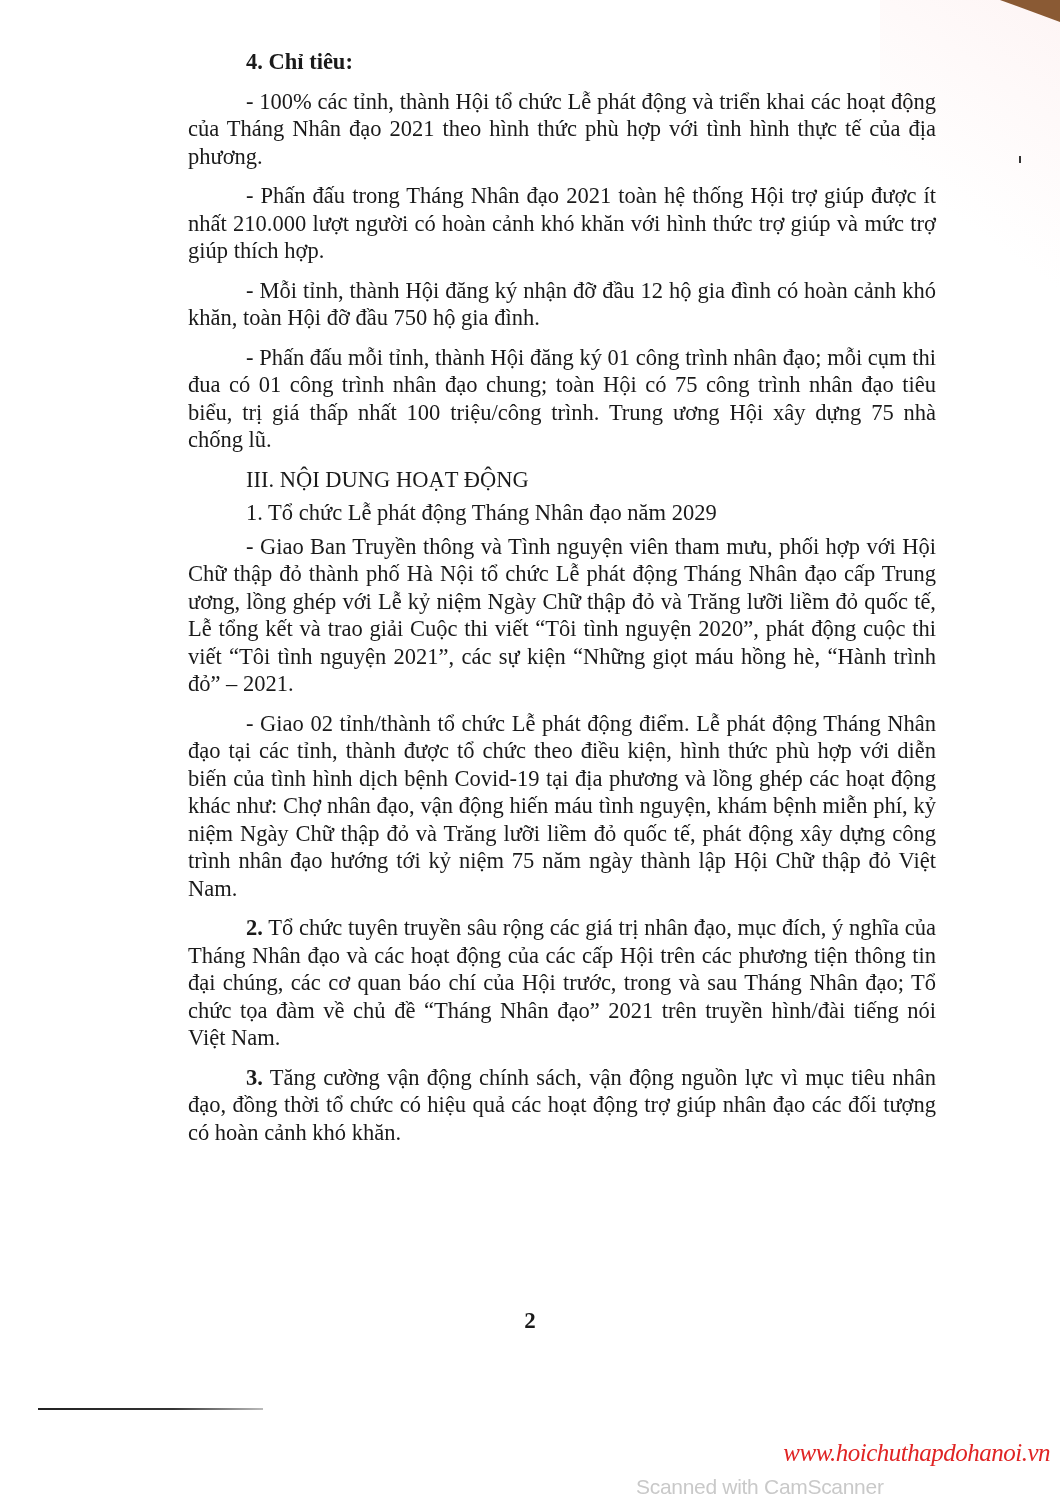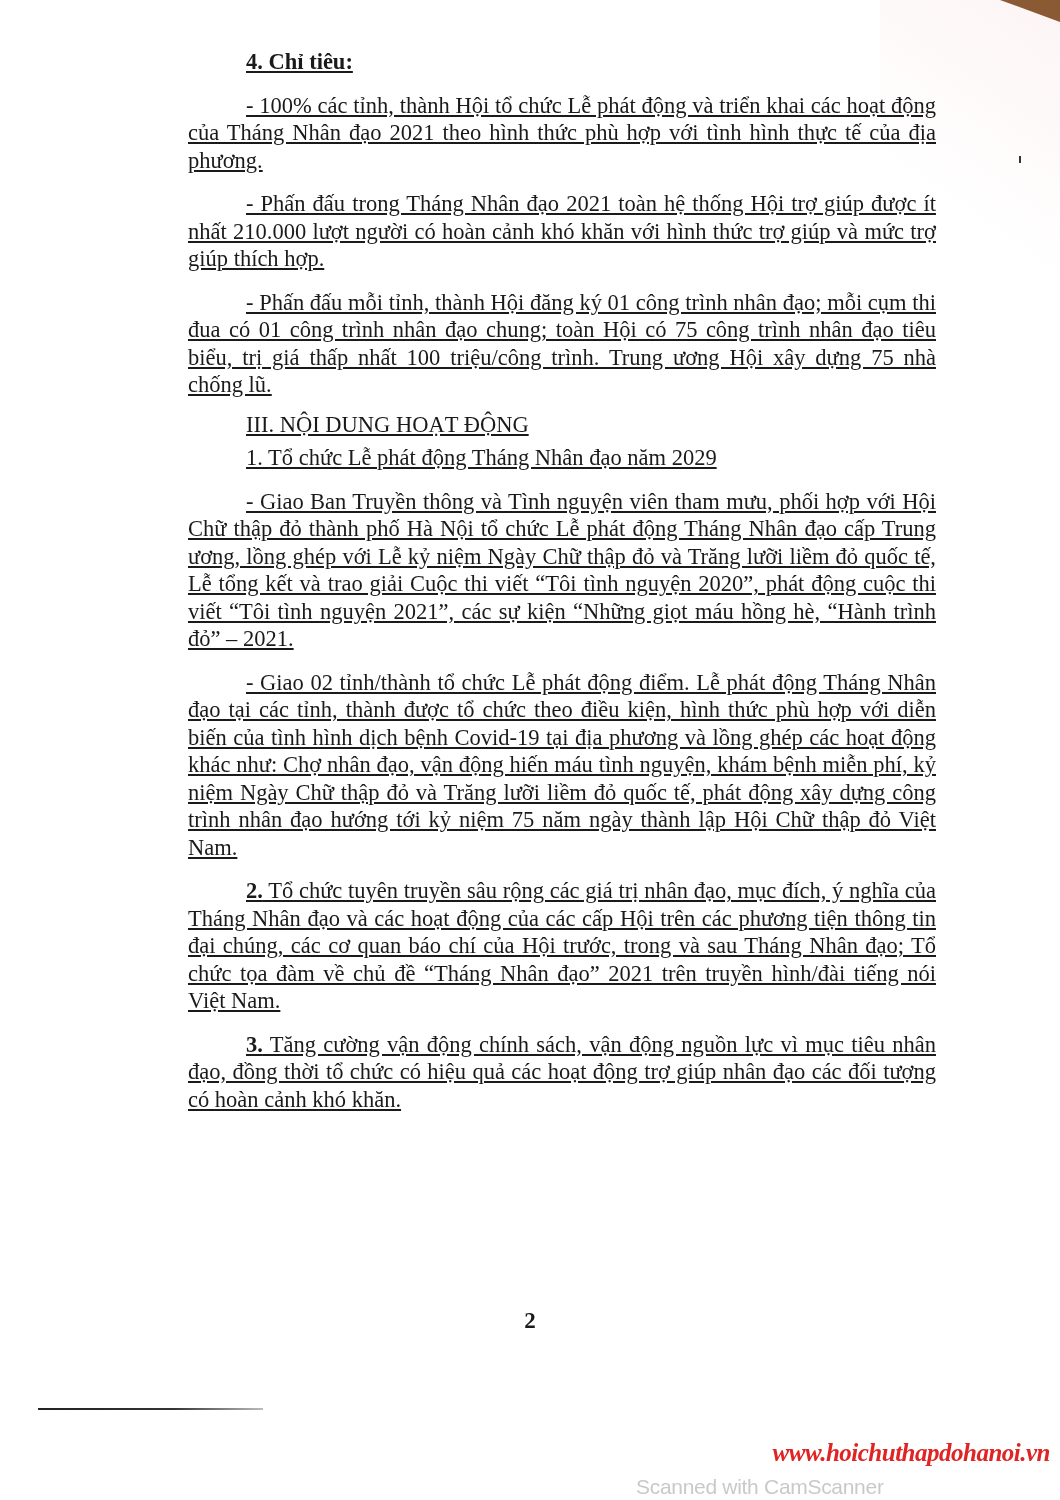--- a/index.html
+++ b/index.html
@@ -11,57 +11,58 @@
     position: absolute; right: 0; top: 0; width: 0; height: 0;
     border-top: 22px solid #8a5a34; border-left: 60px solid transparent;
   }
   .corner-shadow {
     position: absolute; right: 0; top: 0; width: 180px; height: 520px;
     background: linear-gradient(215deg, rgba(250,225,225,0.35) 0%, rgba(255,255,255,0) 45%);
   }
   .speck { position: absolute; left: 1019px; top: 156px; width: 2px; height: 7px; background: #333; }
   .page {
     position: absolute; left: 188px; top: 48px; width: 748px;
-    font-size: 22.5px; line-height: 27.5px; text-align: justify; text-decoration: underline;
+    font-size: 22.5px; line-height: 27.5px; text-align: justify;
   }
   .heading { font-weight: bold; padding-left: 58px; margin: 0 0 12px 0; }
-  .para { margin: 16px 0 12px 0; text-indent: 58px; }
+  .para { margin: 4px 0 12px 0; text-indent: 58px; }
   .section { padding-left: 58px; margin: 0 0 6px 0; }
   .num { font-weight: bold; }
   .page-number {
     position: absolute; left: 0; width: 1060px; top: 1308px; text-align: center;
     font-size: 23px; font-weight: bold;
   }
   .footnote-rule {
     position: absolute; left: 38px; top: 1408px; width: 225px; height: 2px;
     background: linear-gradient(90deg, #222 0%, #333 60%, #bbb 100%);
   }
   .scanned {
     position: absolute; left: 636px; top: 1443px;
     font-family: "Liberation Sans", "DejaVu Sans", sans-serif; font-size: 21px; color: #c9c9c9;
     letter-spacing: -0.3px;
     margin-top: 32px;
   }
   .watermark {
     position: absolute; right: 10px; top: 1439px;
-    font-family: "Liberation Serif", "DejaVu Serif", serif; font-style: italic; font-weight: bold;
+    font-family: "Liberation Serif", "DejaVu Serif", serif; font-style: italic; font-weight: normal;
     font-size: 25px; color: #e02424; letter-spacing: -0.5px;
   }
 </style>
 </head>
 <body>
 
 <div class="corner-shadow"></div>
 <div class="corner"></div>
 <div class="speck"></div>
 
 <div class="page">
   <p class="heading">4. Chỉ tiêu:</p>
   <p class="para">- 100% các tỉnh, thành Hội tổ chức Lễ phát động và triển khai các hoạt động của Tháng Nhân đạo 2021 theo hình thức phù hợp với tình hình thực tế của địa phương.</p>
   <p class="para">- Phấn đấu trong Tháng Nhân đạo 2021 toàn hệ thống Hội trợ giúp được ít nhất 210.000 lượt người có hoàn cảnh khó khăn với hình thức trợ giúp và mức trợ giúp thích hợp.</p>
+  <p class="para">- Mỗi tỉnh, thành Hội đăng ký nhận đỡ đầu 12 hộ gia đình có hoàn cảnh khó khăn, toàn Hội đỡ đầu 750 hộ gia đình.</p>
   <p class="para">- Phấn đấu mỗi tỉnh, thành Hội đăng ký 01 công trình nhân đạo; mỗi cụm thi đua có 01 công trình nhân đạo chung; toàn Hội có 75 công trình nhân đạo tiêu biểu, trị giá thấp nhất 100 triệu/công trình. Trung ương Hội xây dựng 75 nhà chống lũ.</p>
 
   <p class="section">III. NỘI DUNG HOẠT ĐỘNG</p>
   <p class="section">1. Tổ chức Lễ phát động Tháng Nhân đạo năm 2029</p>
   <p class="para">- Giao Ban Truyền thông và Tình nguyện viên tham mưu, phối hợp với Hội Chữ thập đỏ thành phố Hà Nội tổ chức Lễ phát động Tháng Nhân đạo cấp Trung ương, lồng ghép với Lễ kỷ niệm Ngày Chữ thập đỏ và Trăng lưỡi liềm đỏ quốc tế, Lễ tổng kết và trao giải Cuộc thi viết “Tôi tình nguyện 2020”, phát động cuộc thi viết “Tôi tình nguyện 2021”, các sự kiện “Những giọt máu hồng hè, “Hành trình đỏ” – 2021.</p>
   <p class="para">- Giao 02 tỉnh/thành tổ chức Lễ phát động điểm. Lễ phát động Tháng Nhân đạo tại các tỉnh, thành được tổ chức theo điều kiện, hình thức phù hợp với diễn biến của tình hình dịch bệnh Covid-19 tại địa phương và lồng ghép các hoạt động khác như: Chợ nhân đạo, vận động hiến máu tình nguyện, khám bệnh miễn phí, kỷ niệm Ngày Chữ thập đỏ và Trăng lưỡi liềm đỏ quốc tế, phát động xây dựng công trình nhân đạo hướng tới kỷ niệm 75 năm ngày thành lập Hội Chữ thập đỏ Việt Nam.</p>
 
   <p class="para"><span class="num">2.</span><span> Tổ chức tuyên truyền sâu rộng các giá trị nhân đạo, mục đích, ý nghĩa của Tháng Nhân đạo và các hoạt động của các cấp Hội trên các phương tiện thông tin đại chúng, các cơ quan báo chí của Hội trước, trong và sau Tháng Nhân đạo; Tổ chức tọa đàm về chủ đề “Tháng Nhân đạo” 2021 trên truyền hình/đài tiếng nói Việt Nam.</span></p>
   <p class="para"><span class="num">3.</span><span> Tăng cường vận động chính sách, vận động nguồn lực vì mục tiêu nhân đạo, đồng thời tổ chức có hiệu quả các hoạt động trợ giúp nhân đạo các đối tượng có hoàn cảnh khó khăn.</span></p>
 </div>

